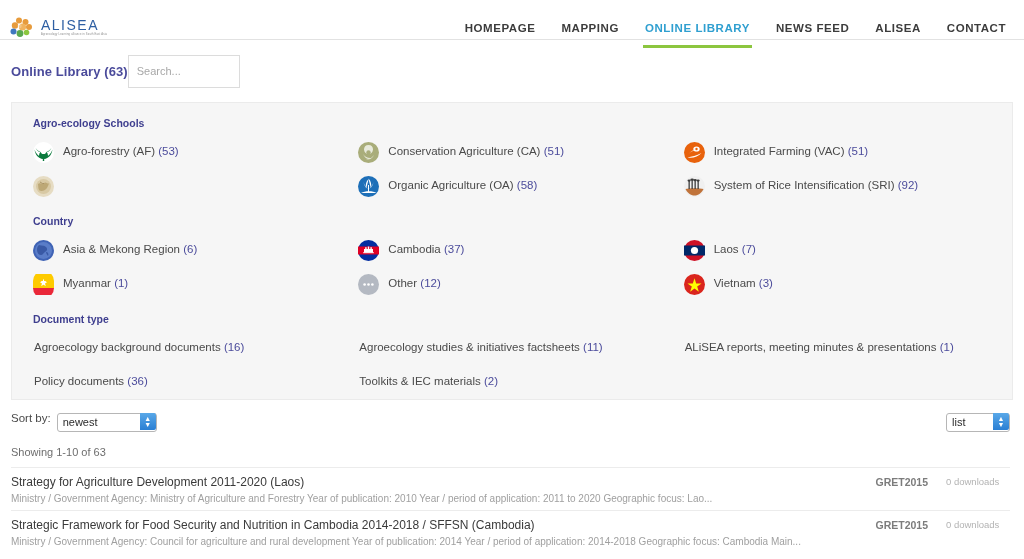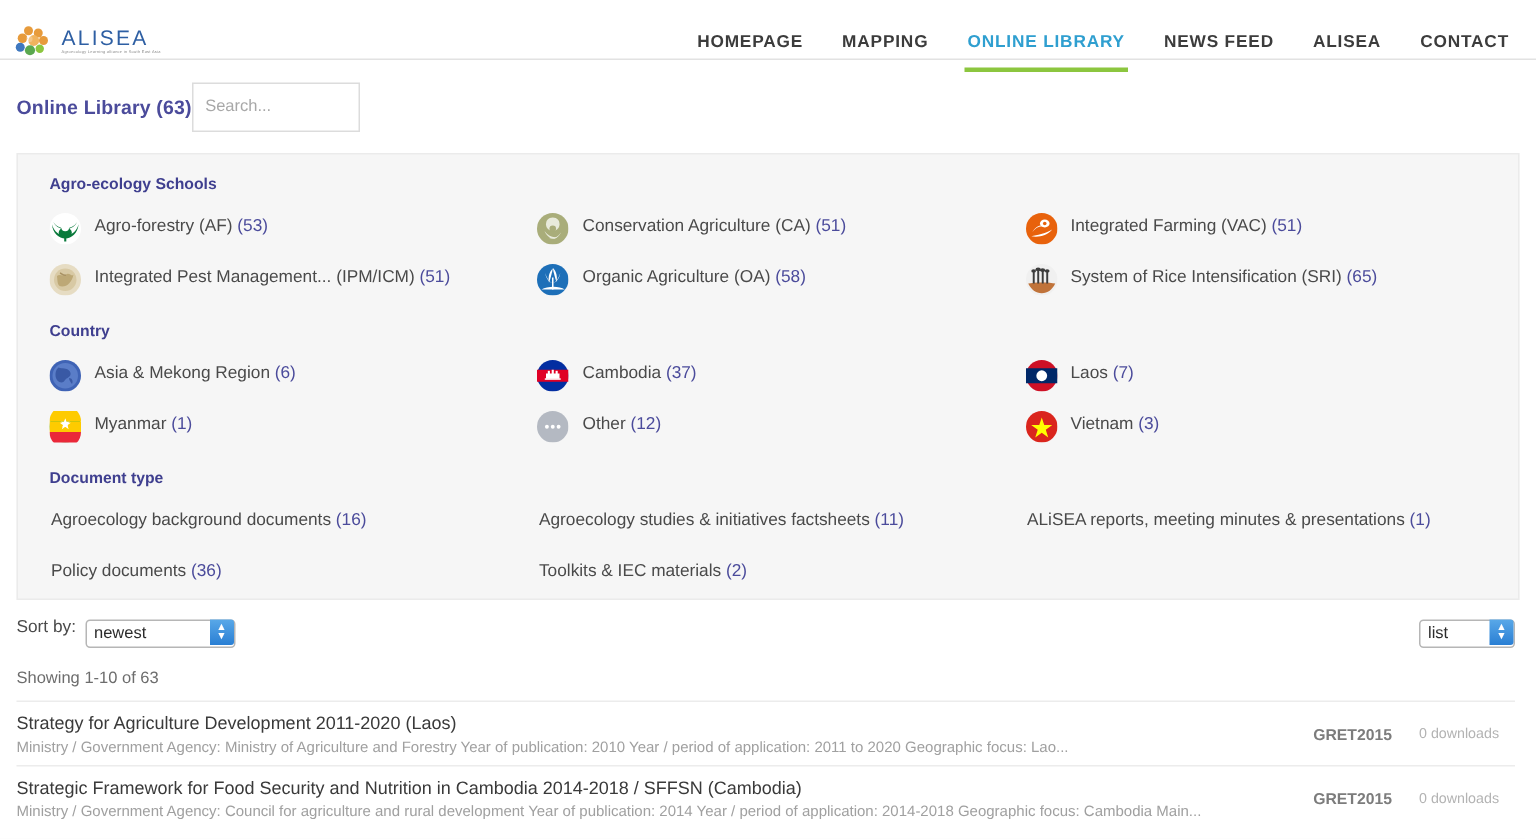--- a/index.html
+++ b/index.html
@@ -168,21 +168,21 @@
   .showing {
     font-size: 11px;
     color: #6d6d6d;
     padding: 4px 0 9px 0;
   }
   .result-item {
     border-top: 1px solid #ececec;
     padding: 7px 0 6px 0;
     display: flex;
     justify-content: space-between;
-    align-items: center;
+    align-items: flex-start;
   }
   .result-main { flex: 1 1 auto; min-width: 0; padding-right: 10px;}
   .result-title {
     font-size: 12px;
     color: #3a3a3a;
     line-height: 1.25;
     cursor: pointer;
   }
   .result-meta {
     font-size: 10px;
@@ -297,24 +297,20 @@
     <div class="facet-row">
       <div class="facet-cell">
         <span class="ficon">
           <svg viewBox="0 0 21 21" width="21" height="21">
             <circle cx="10.5" cy="10.5" r="10.5" fill="#e6dcc3"></circle>
             <circle cx="10.5" cy="10.5" r="7.5" fill="#d8c9a4"></circle>
             <path d="M5 8c2-2 4 1 6-1s4 2 5 0c-1 5-4 8-7.5 8S5.5 12 5 8z" fill="#bda876"></path>
             <path d="M7 6c1.5.5 2 2 4 1.5" stroke="#a99264" stroke-width="1" fill="none"></path>
           </svg>
         </span>
-        <span class="facet-label">
-          <span>Integrated Pest Management... (IPM/ICM)</span>
-          <span class="facet-count plain">(51)</span>
-        </span>
       </div>
       <div class="facet-cell">
         <span class="ficon">
           <svg viewBox="0 0 21 21" width="21" height="21">
             <circle cx="10.5" cy="10.5" r="10.5" fill="#1d6fb8"></circle>
             <path d="M10.5 2.5c2.5 2.5 3.2 6 2.5 9.5-1.2-3.5-2-6.5-2.5-9.5z" fill="#ffffff"></path>
             <path d="M10.5 3c-2.5 2.5-3.2 6-2.5 9.5C9.2 9 10 6 10.5 3z" fill="#ffffff"></path>
             <path d="M5.5 6c1 3.5 3 6 5 7-2.5-1-4.5-3.5-5-7z" fill="#ffffff"></path>
             <path d="M15.5 6c-1 3.5-3 6-5 7 2.5-1 4.5-3.5 5-7z" fill="#ffffff"></path>
             <rect x="10" y="9" width="1" height="8" fill="#ffffff"></rect>
@@ -338,21 +334,21 @@
               <rect x="13.5" y="5" width="1.3" height="8"></rect>
               <ellipse cx="5.1" cy="4.6" rx="1.6" ry="1.1"></ellipse>
               <ellipse cx="8.1" cy="3.6" rx="1.8" ry="1.2"></ellipse>
               <ellipse cx="11.1" cy="4.1" rx="1.7" ry="1.2"></ellipse>
               <ellipse cx="14.1" cy="4.6" rx="1.6" ry="1.1"></ellipse>
             </g>
           </svg>
         </span>
         <span class="facet-label">
           <span>System of Rice Intensification (SRI)</span>
-          <span class="facet-count plain">(65)</span>
+          <span class="facet-count plain">(92)</span>
         </span>
       </div>
     </div>
   </div>
 
   <div class="facet-group-title spaced">Country</div>
   <div class="facet-rows">
     <div class="facet-row">
       <div class="facet-cell">
         <span class="ficon">

